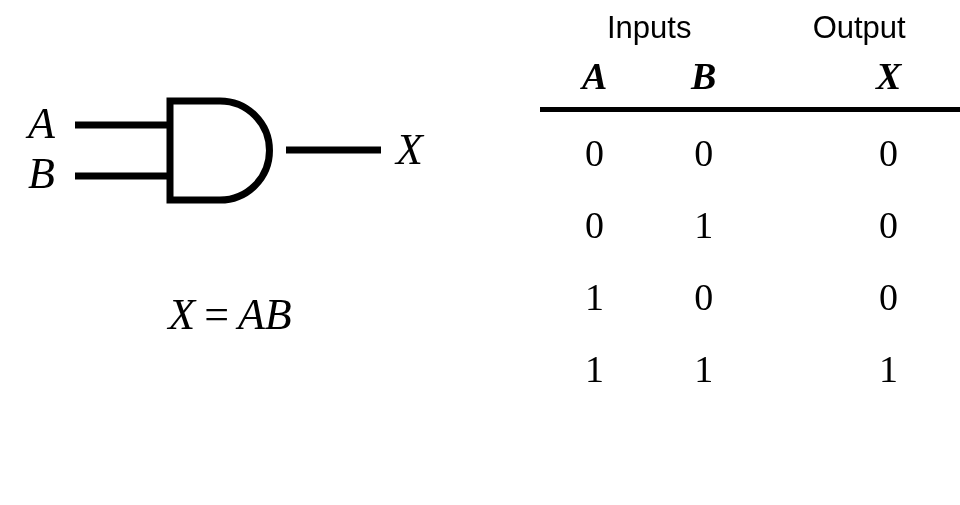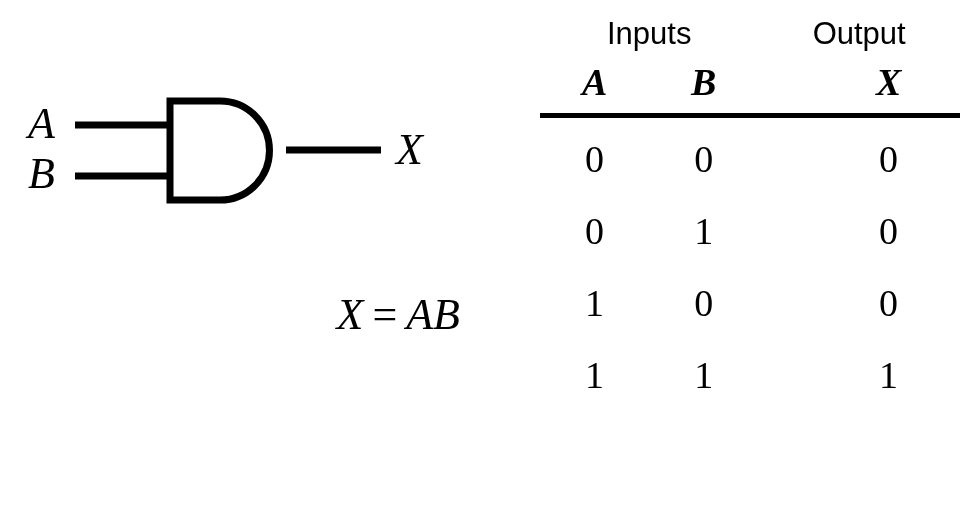--- a/index.html
+++ b/index.html
@@ -41,34 +41,34 @@
   }
   #label-a  { left: 28px;  top: 102px; }
   #label-b  { left: 28px;  top: 152px; }
   #label-x  { left: 396px; top: 128px; }
 
   #equation {
     position: absolute;
     left: 0;
     top: 293px;
     width: 460px;
-    text-align: right;
+    text-align: center;
     font-family: "Liberation Serif", serif;
     font-size: 44px;
     line-height: 1;
     white-space: nowrap;
   }
   #equation .var { font-style: italic; }
   #equation .eq  { font-style: normal; padding: 0 9px; }
 
   
   #truth-table {
     position: absolute;
     left: 540px;
-    top: 18px;
+    top: 12px;
     width: 420px;
     height: 470px;
   }
   #tt-grid {
     width: 100%;
     border-collapse: collapse;
     table-layout: fixed;
   }
   #tt-grid col.c-a { width: 26%; }
   #tt-grid col.c-b { width: 26%; }

